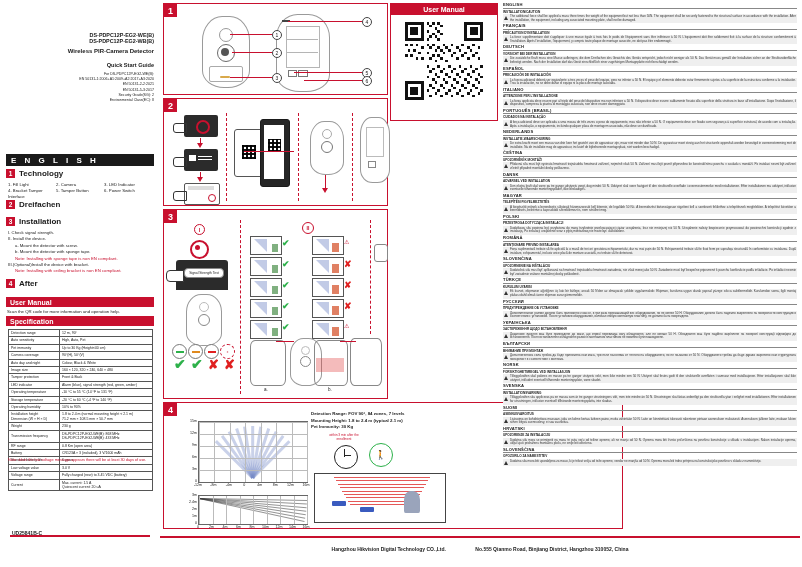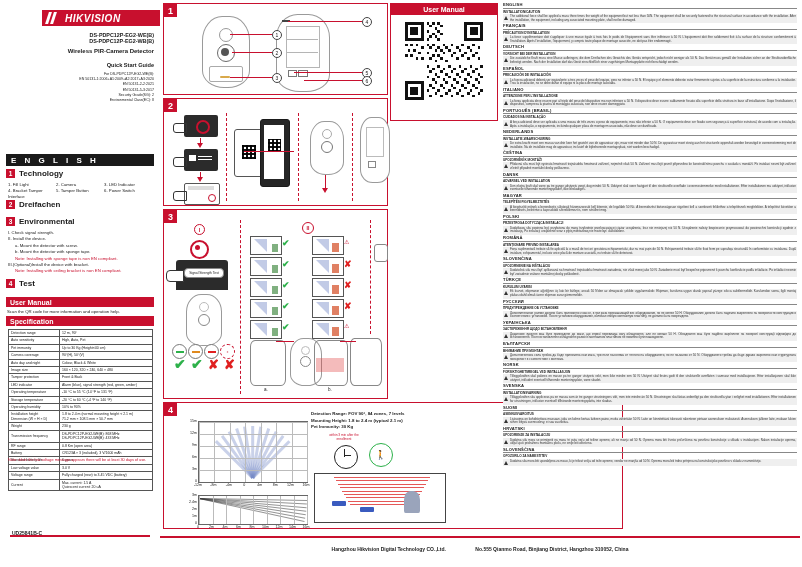--- a/index.html
+++ b/index.html
@@ -135,27 +135,20 @@
   #footer-text span{margin:0 14px;}
   #left-rule{position:absolute;left:8px;top:533px;width:140px;height:2px;background:#c8102e;}
 </style>
 </head>
 <body>
 
 <div class="page">
 
   <div id="left-col" class="box">
 
-    <div id="logo-block">
-      <span id="logo-slashes">
-          <i></i>
-          <i></i>
-        </span>
-      <span id="logo-text">HIKVISION</span>
-    </div>
 
     <div class="hdr-line" id="model1">DS-PDPC12P-EG2-WE(B)</div>
     <div class="hdr-line" id="model2">DS-PDPC12P-EG2-WB(B)</div>
     <div class="hdr-line" id="prodname">Wireless PIR-Camera Detector</div>
     <div class="hdr-line" id="qsg">Quick Start Guide</div>
 
     <div id="certs">
       <div class="cert">For DS-PDPC12P-EG2-WE(B):</div>
       <div class="cert">EN 50131-1:2006+A1:2009+A2:2017+A3:2020</div>
       <div class="cert">EN 50131-2-2:2021</div>
@@ -184,36 +177,36 @@
       </div>
     </div>
 
     <div class="sec" id="sec2">
       <span class="secnum">2</span>
       <span class="sectitle">Dreifachen</span>
     </div>
 
     <div class="sec" id="sec3">
       <span class="secnum">3</span>
-      <span class="sectitle">Environmental</span>
+      <span class="sectitle">Installation</span>
     </div>
 
     <div id="install-list">
       <div class="ind1">I.  Check signal strength.</div>
       <div class="ind1">II. Install the device.</div>
       <div class="ind2">a. Mount the detector with screw.</div>
       <div class="ind2">b. Mount the detector with sponge tape.</div>
       <div class="ind2 red">Note: Installing with sponge tape is non EN compliant.</div>
       <div class="ind1">III.(Optional)Install the device with bracket.</div>
       <div class="ind2 red">Note: Installing with ceiling bracket is non EN compliant.</div>
     </div>
 
     <div class="sec" id="sec4">
       <span class="secnum">4</span>
-      <span class="sectitle">Test</span>
+      <span class="sectitle">After</span>
     </div>
 
     <div id="um-head">User  Manual</div>
     <div id="um-sub">Scan the QR code for more information and operation help.</div>
     <div id="spec-head">Specification</div>
 
     <table id="spec-table">
         <tbody id="spec-body">
           <tr>
             <td class="k">Detection range</td>

